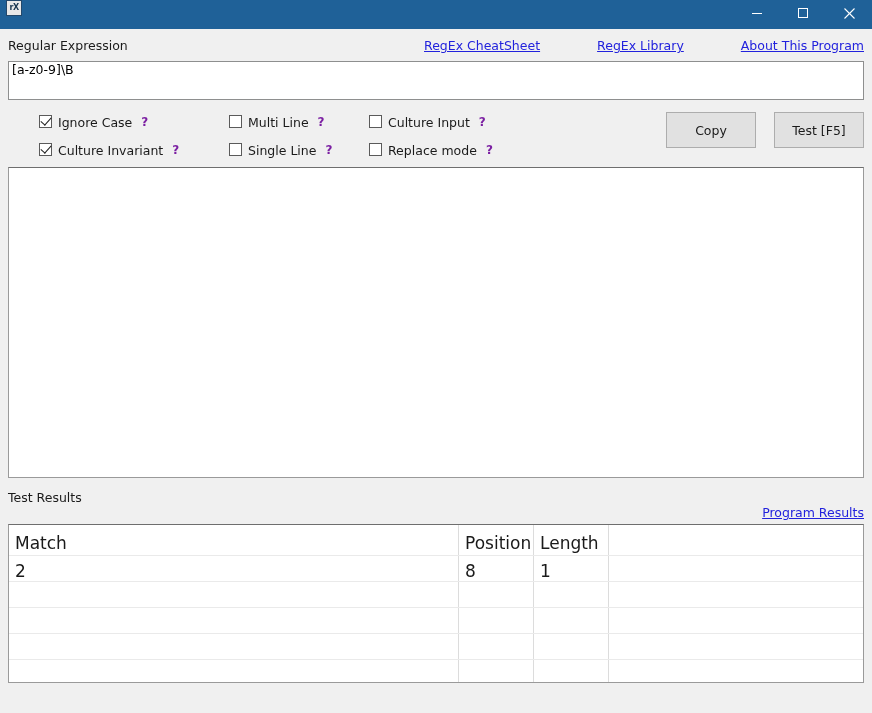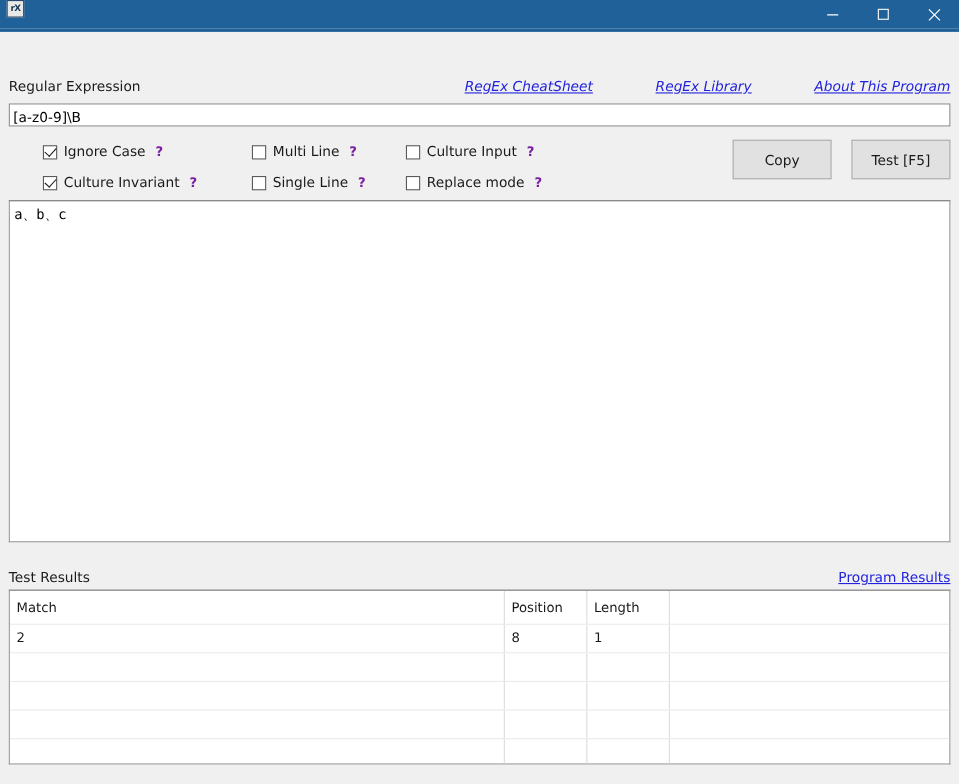--- a/index.html
+++ b/index.html
@@ -78,58 +78,57 @@
     cursor: pointer;
     white-space: nowrap;
   }
 
   
   .re-head {
     display: flex;
     align-items: baseline;
     height: 29px;
     padding-top: 9px;
-    margin-top: 33px;
   }
   .re-head .section-label { padding: 0; }
   .re-links {
     margin-left: auto;
     display: flex;
     align-items: baseline;
   }
-  .re-links .link { margin-left: 57px; font-style: italic; }
+  .re-links .link { margin-left: 57px; }
   .re-links .link:first-child { margin-left: 0; }
 
   .textfield {
-    height: 21px;
+    height: 39px;
     background: #ffffff;
     border: 1px solid #8e8f8f;
     display: flex;
-    align-items: flex-end;
+    align-items: flex-start;
     padding: 0 3px;
     font-size: 12.5px;
     color: #000;
     margin-top: 3px;
   }
 
   
   .options-area {
     display: flex;
     margin-top: 8px;
     align-items: flex-start;
   }
   .opt-grid {
     display: grid;
     grid-template-columns: 190px 140px auto;
     grid-auto-rows: 28px;
     align-items: center;
   }
   .opt {
     display: flex;
-    align-items: flex-end;
+    align-items: flex-start;
     white-space: nowrap;
     padding-left: 31px;
   }
   .cb {
     width: 13px; height: 13px;
     border: 1px solid #5a5a5a;
     background: #fff;
     margin-right: 6px;
     position: relative;
     flex: none;
@@ -193,21 +192,22 @@
     height: 13px;
     background: #000;
     vertical-align: -2px;
     margin-left: 0px;
   }
 
   
   .tr-head {
     display: flex;
     align-items: flex-start;
-    padding-top: 24px;
+    padding-top: 12px;
+    flex-direction: column;
   }
   .tr-head .section-label { padding: 0; }
   .tr-head .link { margin-left: auto; }
 
   .grid {
     margin-top: 4px;
     background: #fff;
     border: 1px solid #9a9a9a;
     border-top-color: #6e6e6e;
     height: 159px;
@@ -215,21 +215,21 @@
   }
   .grow {
     display: grid;
     grid-template-columns: 450px 75px 75px auto;
     height: 26px;
     border-bottom: 1px solid #eaeaea;
   }
   .grow.header { height: 31px; }
   .gcell {
     padding: 5px 0 0 6px;
-    font-size: 12px;
+    font-size: 17px;
     color: #1a1a1a;
     border-right: 1px solid #dcdcdc;
     overflow: hidden;
     white-space: nowrap;
   }
   .grow.header .gcell { padding-top: 8px; }
   .gcell:last-child { border-right: none; }
 </style>
 </head>
 <body>
@@ -313,21 +313,20 @@
 
     </div>
 
     <div class="btn-col">
       <div class="btn">Copy</div>
       <div class="btn">Test [F5]</div>
     </div>
   </div>
 
   <div class="testarea">
-    <div>a、b、c</div>
   </div>
 
   <div class="tr-head">
     <span class="section-label">Test Results</span>
     <span class="link">Program Results</span>
   </div>
 
   <div class="grid">
     <div class="grow header">
       <div class="gcell">Match</div>

